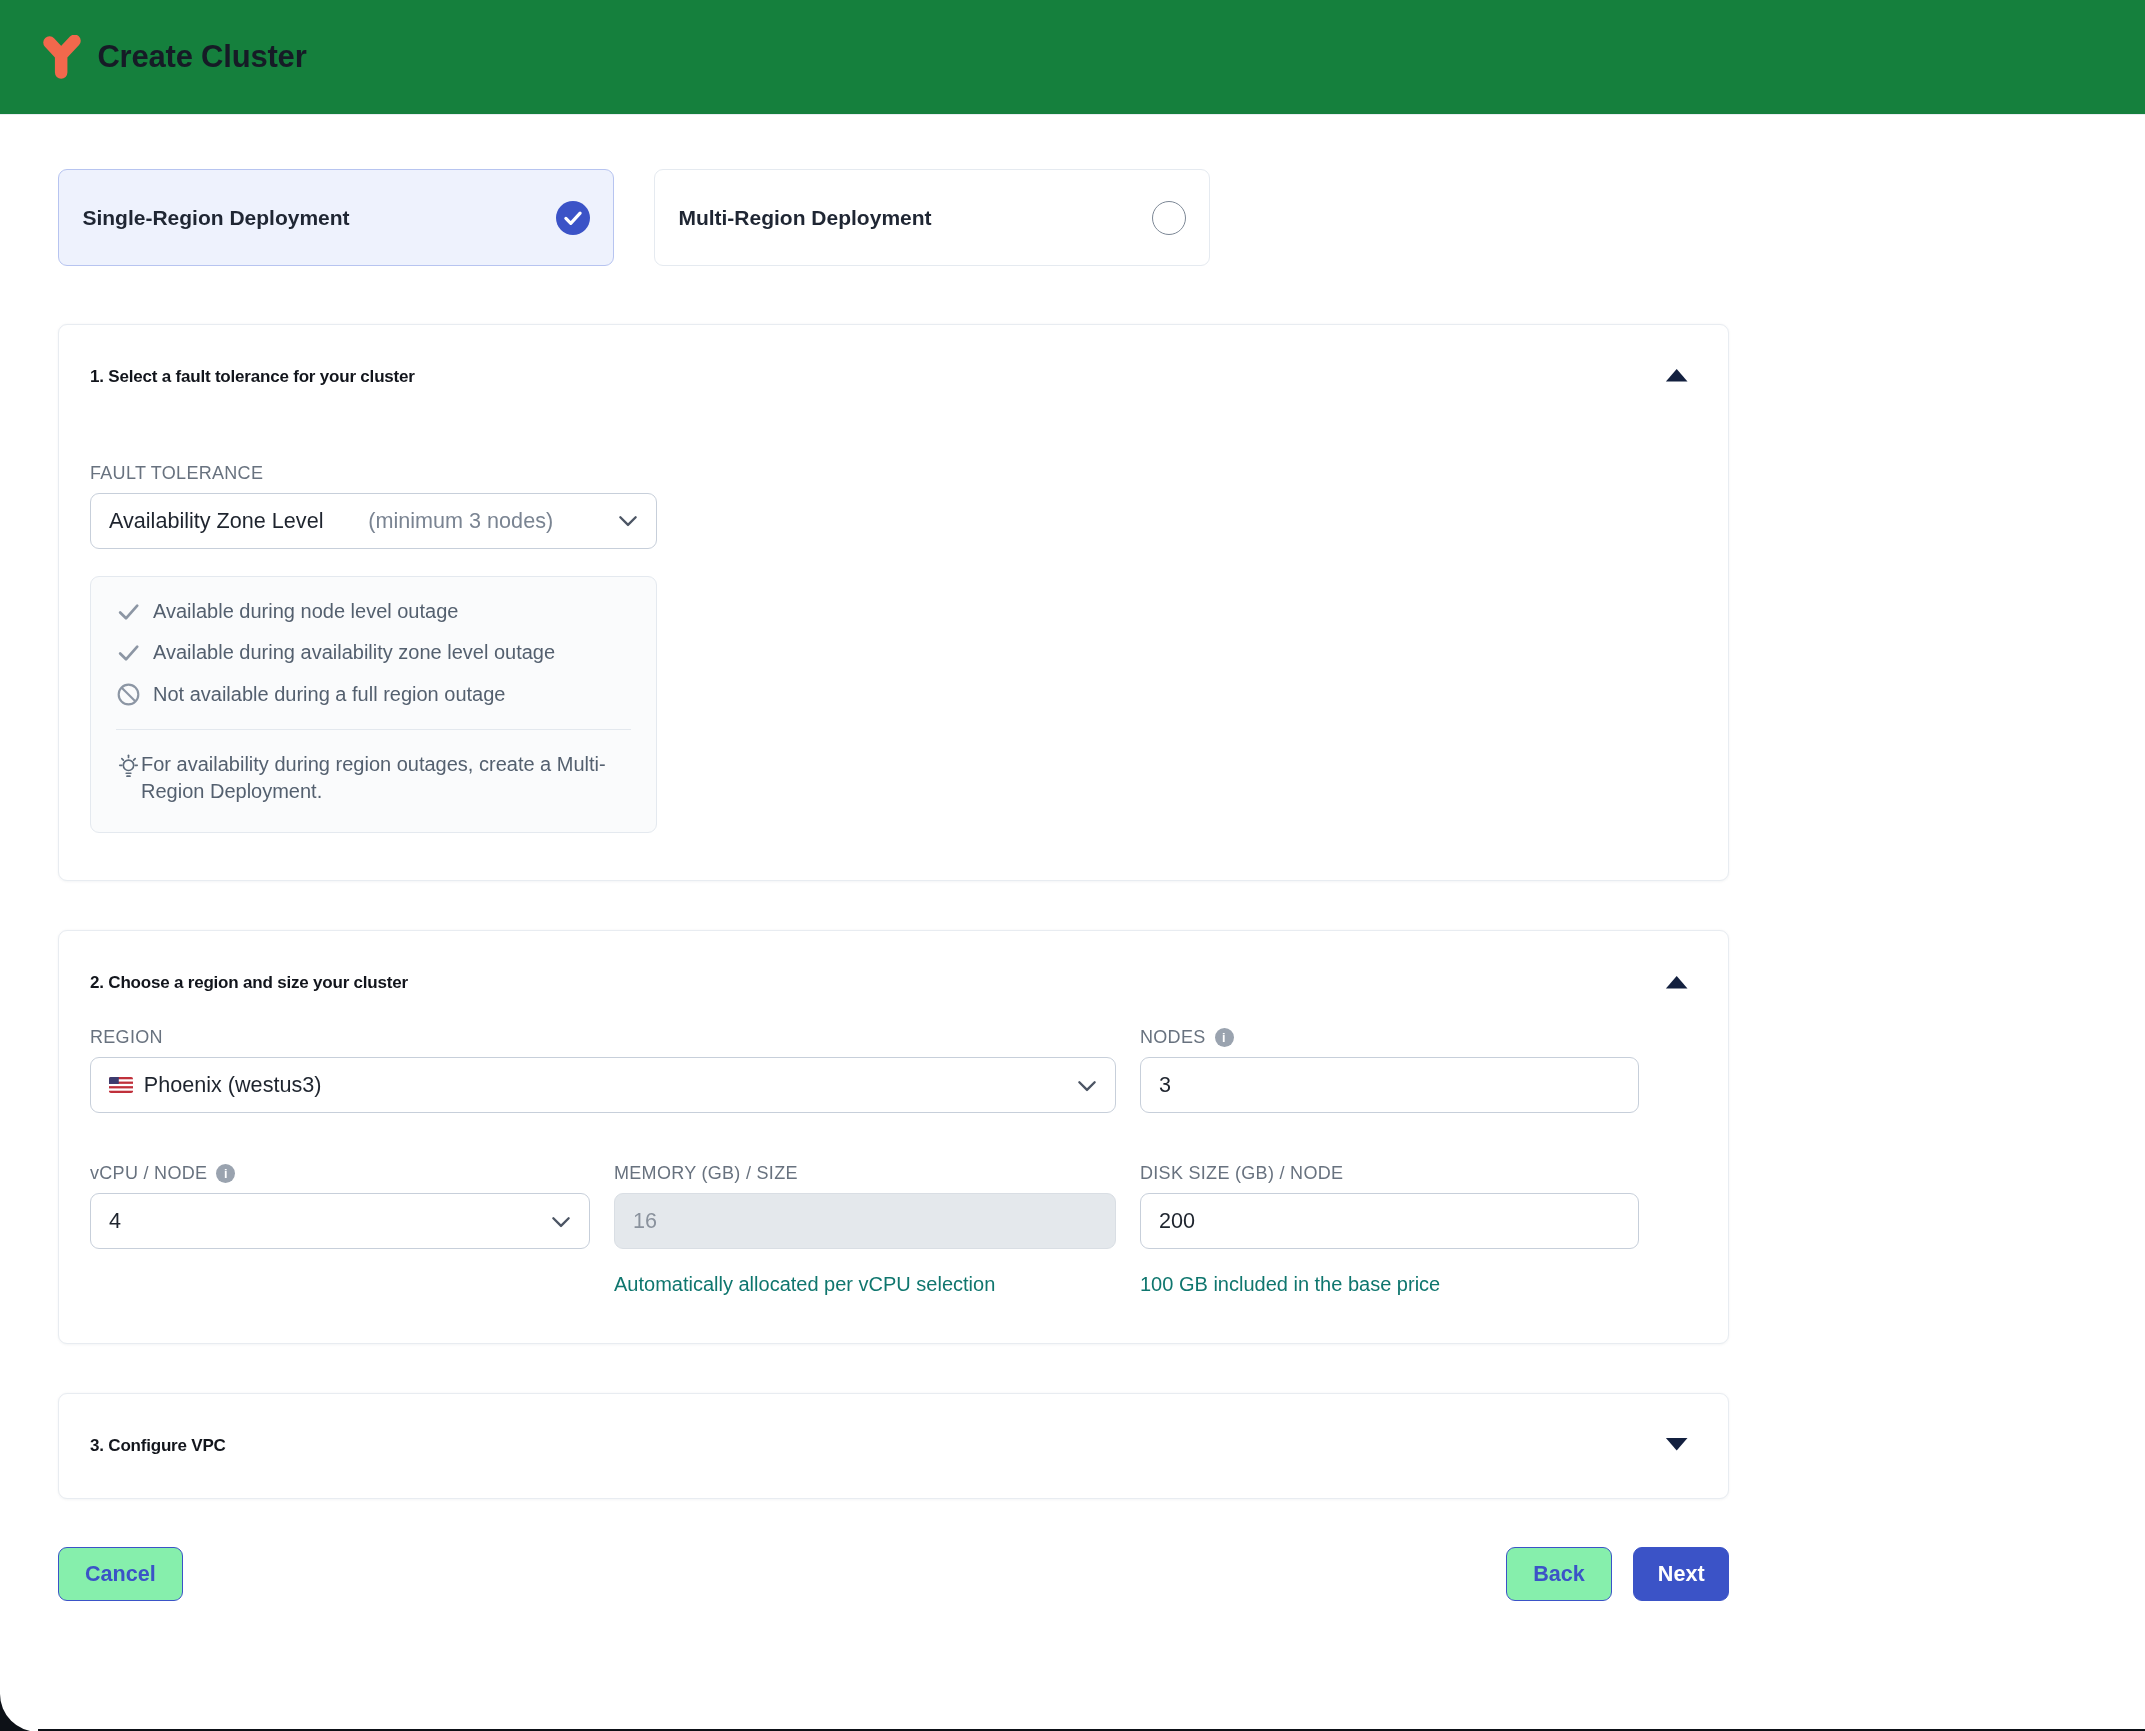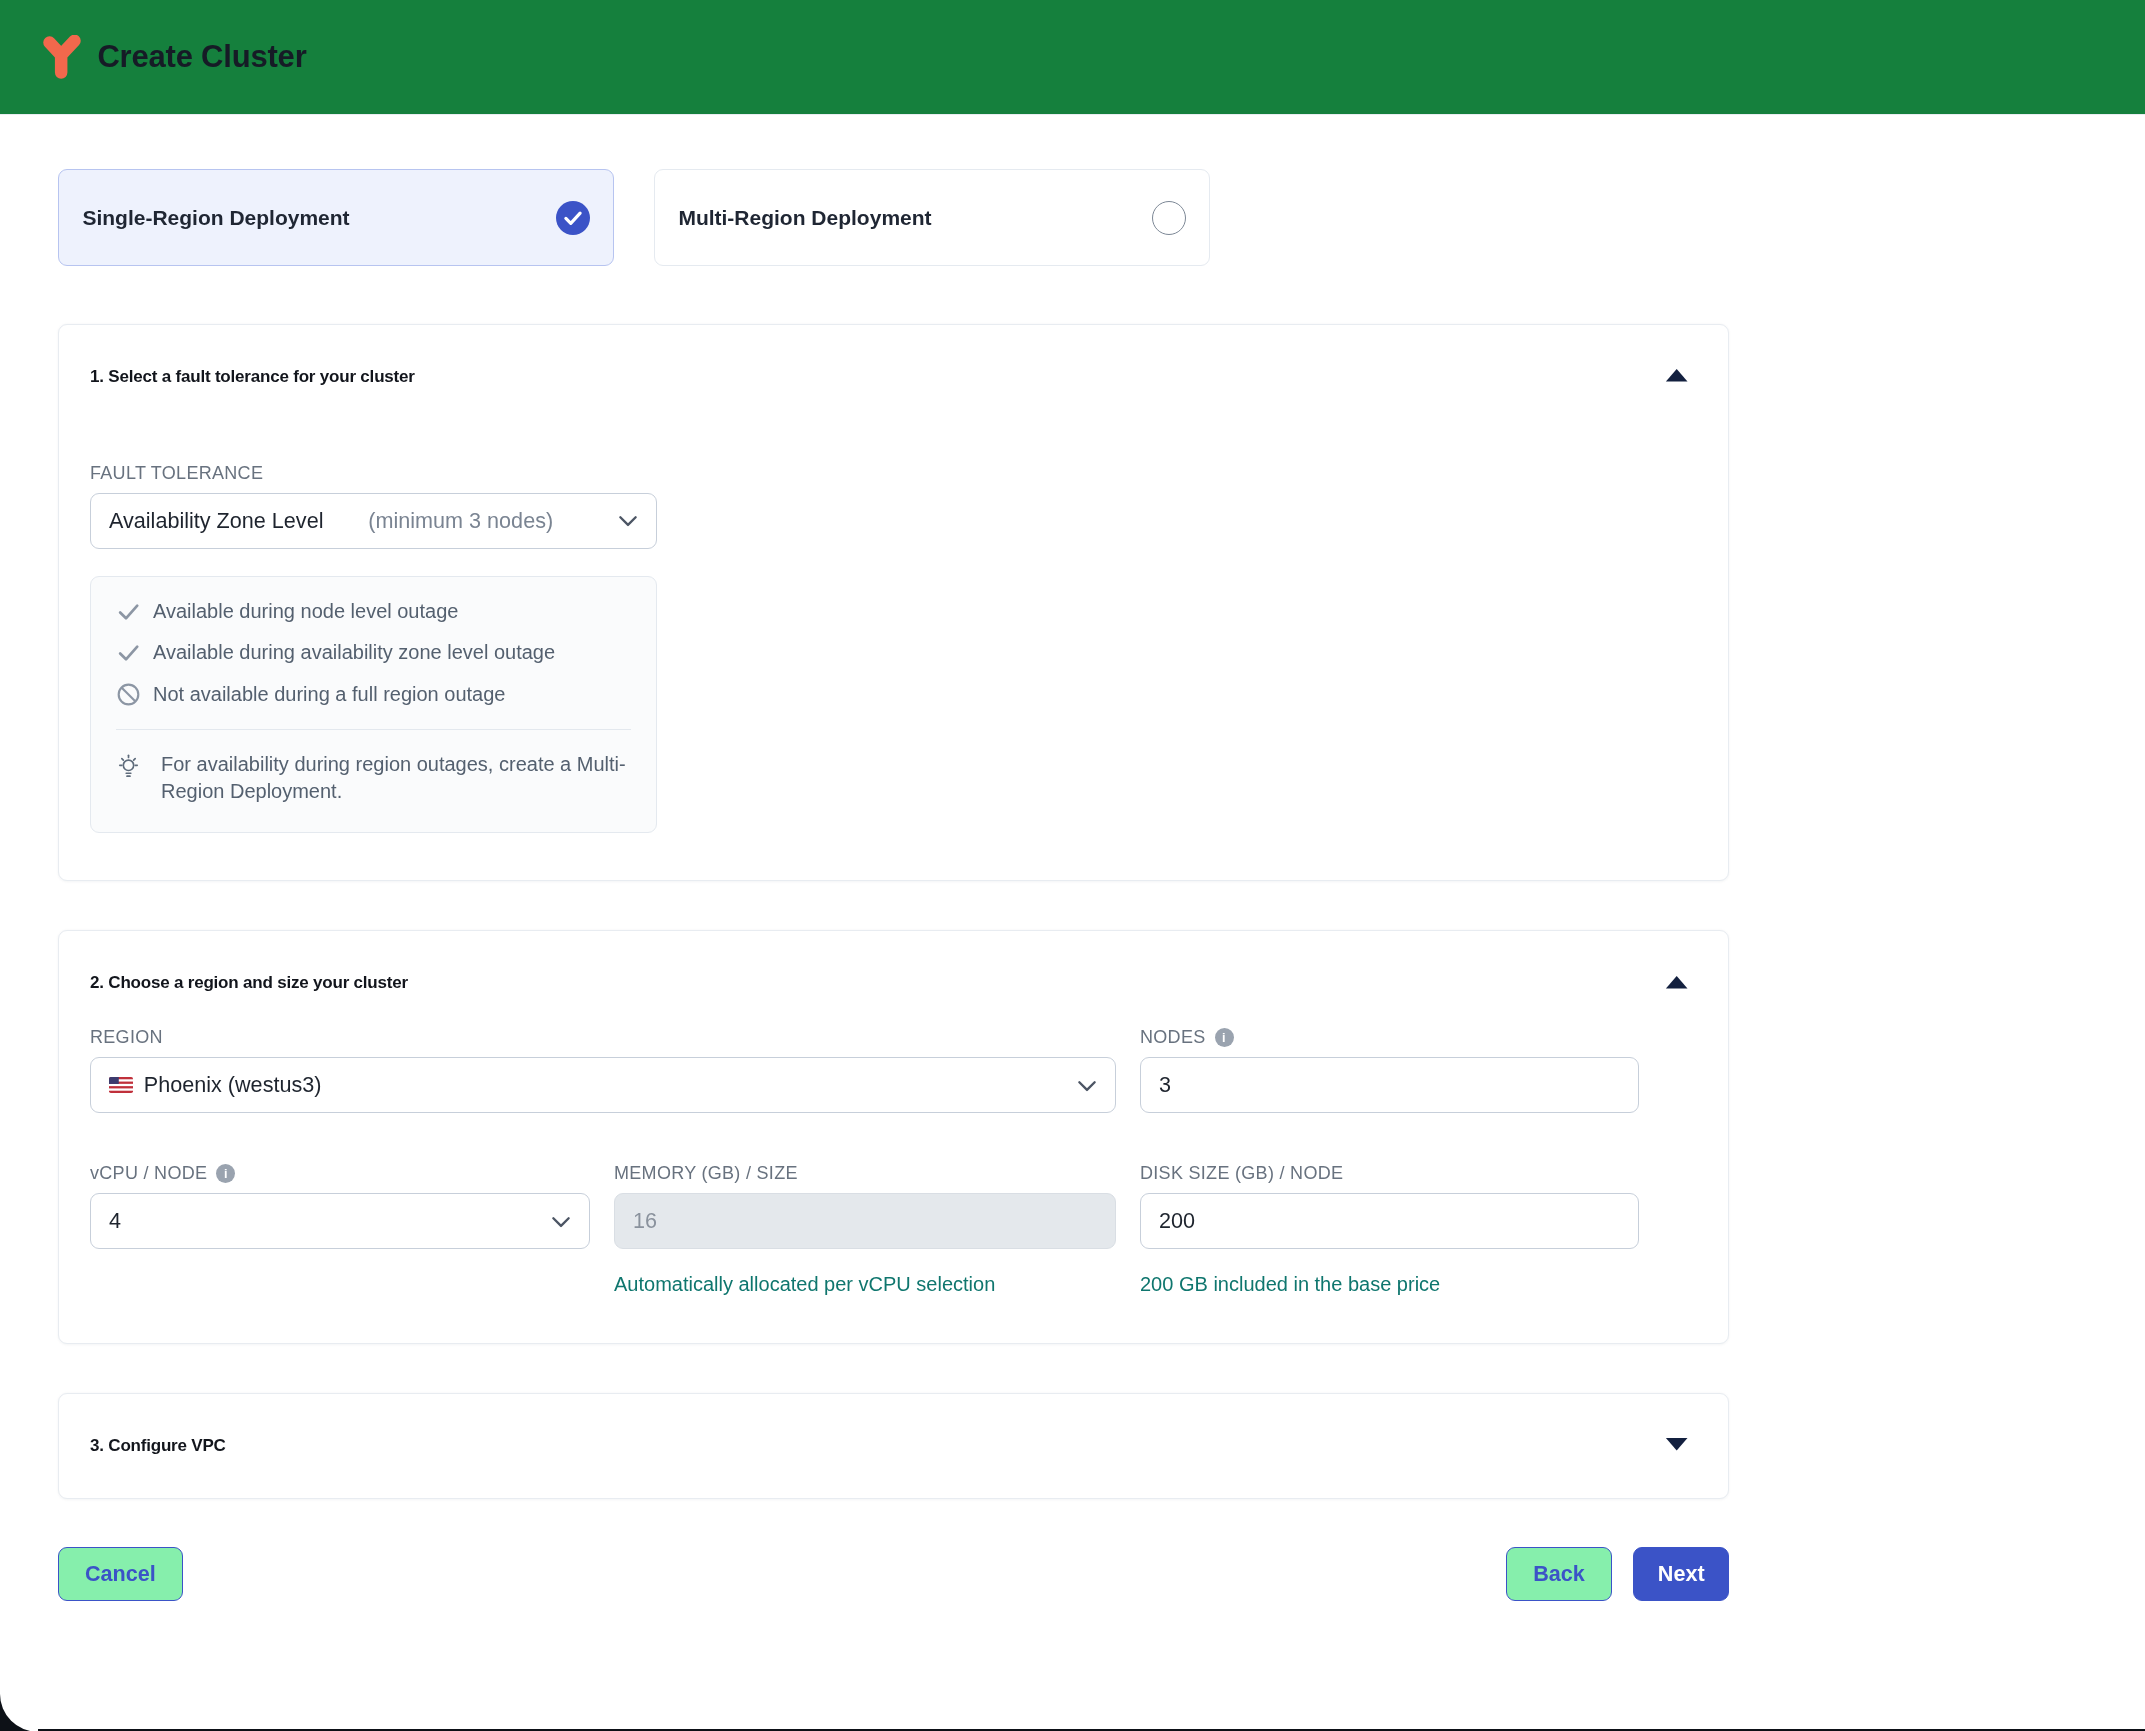--- a/index.html
+++ b/index.html
@@ -76,21 +76,21 @@
   .ft-field { margin-top:70px; width:567px; }
   .info-panel {
     margin-top:27px; width:567px; background:#FAFBFC; border:0.9px solid #E4E9EF; border-radius:9px;
     padding:23.4px 25px 27px 25px;
   }
   .note-row { display:flex; align-items:center; gap:12px; margin-bottom:18px; }
   .note-row:last-of-type { margin-bottom:0; }
   .note-ic { width:25px; display:flex; justify-content:center; flex:none; }
   .note-text { font-size:20px; color:#54606F; }
   .panel-div { height:0.9px; background:#E3E8EE; margin:21.6px 0; }
-  .tip-row { display:flex; gap:20px; align-items:flex-start; }
+  .tip-row { display:flex; align-items:flex-start; }
   .tip-text { font-size:20px; color:#54606F; line-height:1.35; max-width:472px; }
 
   
   .size-grid {
     margin-top:28px; display:grid;
     grid-template-columns:500px 502px 499px; column-gap:24px; row-gap:50px;
   }
   .span2 { grid-column:1 / 3; }
   .info-dot {
     width:19px; height:19px; border-radius:50%; background:#9AA3AF; color:#fff;
@@ -281,21 +281,21 @@
 
         <div>
           <div class="fld-label">MEMORY (GB) / SIZE</div>
           <input class="tinput" type="text" disabled="" value="16" style="">
           <div class="helper">Automatically allocated per vCPU selection</div>
         </div>
 
         <div>
           <div class="fld-label">DISK SIZE (GB) / NODE</div>
           <input class="tinput" type="text" value="200" style="">
-          <div class="helper">200 GB included in the base price</div>
+          <div class="helper">100 GB included in the base price</div>
         </div>
 
       </div>
     </section>
 
     <section class="card tight slim">
       <div class="card-head">
         <h2>3. Configure VPC</h2>
         <span class="tri">
           <svg width="23.4" height="14.4" viewBox="0 0 26 16">

